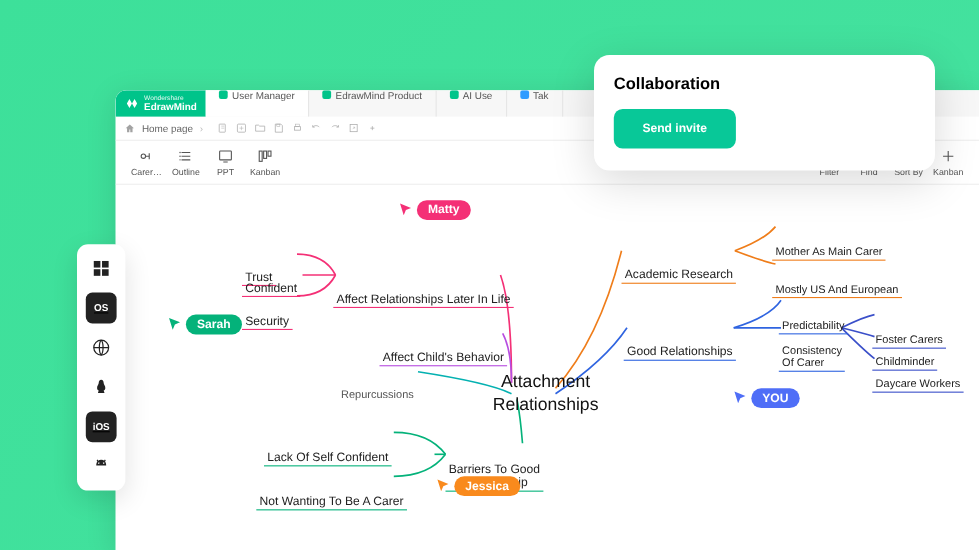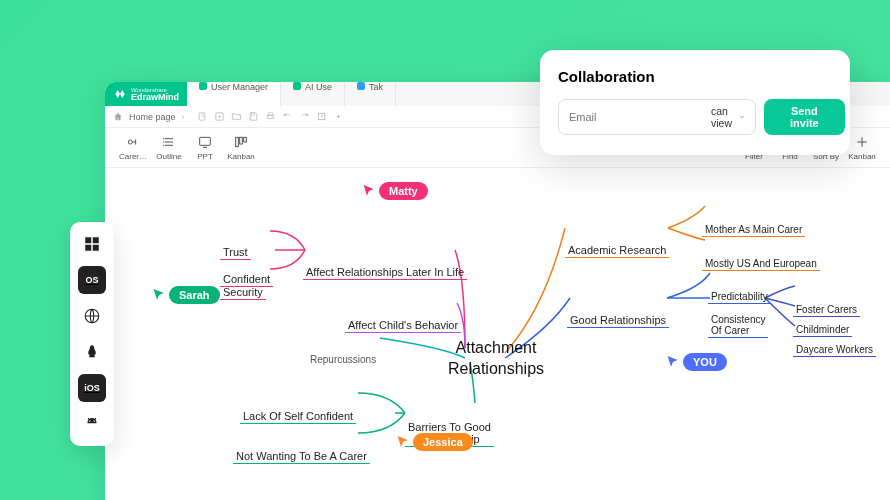--- a/index.html
+++ b/index.html
@@ -81,20 +81,24 @@
         <div style="font-size:6px;font-weight:400;opacity:.9">Wondershare</div>
         <div style="font-size:9px">EdrawMind</div>
       </div>
     </div>
     <div class="tab active">
         <span class="tab-dot"></span>
         <span>User Manager</span>
       </div>
     <div class="tab">
         <span class="tab-dot"></span>
+        <span>EdrawMind Product</span>
+      </div>
+    <div class="tab">
+        <span class="tab-dot"></span>
         <span>AI Use</span>
       </div>
     <div class="tab">
         <span class="tab-dot blue"></span>
         <span>Tak</span>
       </div>
   </div>
 
   <div class="breadcrumbs">
     <svg class="crumb-icon" viewBox="0 0 24 24">
@@ -243,21 +247,21 @@
 
       <path d="M660 130 Q680 120 690 118" stroke="#3a4fc9" stroke-width="1.5" fill="none"></path>
       <path d="M660 130 Q680 135 690 138" stroke="#3a4fc9" stroke-width="1.5" fill="none"></path>
       <path d="M660 130 Q680 150 690 158" stroke="#3a4fc9" stroke-width="1.5" fill="none"></path>
     </svg>
 
     <div class="center" style="left:316px;top:170px;width:150px">Attachment
 Relationships</div>
 
     <div class="node" style="left:115px;top:50px;border-color:#f43076">Trust</div>
-    <div class="node" style="left:115px;top:77px;border-color:#f43076">Confident</div>
+    <div class="node" style="left:115px;top:60px;border-color:#f43076">Confident</div>
     <div class="node" style="left:115px;top:90px;border-color:#f43076">Security</div>
     <div class="node" style="left:198px;top:70px;border-color:#f43076">Affect Relationships Later In Life</div>
     <div class="node" style="left:240px;top:123px;border-color:#b74de0">Affect Child's Behavior</div>
     <div class="node" style="left:202px;top:158px;border-color:#04b1b1;border-bottom:none;font-size:10px;color:#555">Repurcussions</div>
 
     <div class="node" style="left:135px;top:214px;border-color:#04b27a">Lack Of Self Confident</div>
     <div class="node" style="left:128px;top:254px;border-color:#04b27a">Not Wanting To Be A Carer</div>
     <div class="node" style="left:300px;top:225px;border-color:#04b27a;text-align:center;white-space:pre">Barriers To Good
 Relationship</div>
 
@@ -296,29 +300,20 @@
           <path d="M4 3l5 16 3-7 7-3z" fill="#4f6ef7"></path>
         </svg>
       <span class="tag" style="background:#4f6ef7">YOU</span>
     </div>
   </div>
 </div>
 
 <div class="collab">
   <h3>Collaboration</h3>
   <div class="collab-row">
-    <div class="email-wrap">
-      <input type="text" placeholder="Email" style="">
-      <span class="perm">
-        <span>can view</span>
-        <svg width="10" height="10" viewBox="0 0 24 24">
-            <path d="M6 9l6 6 6-6" fill="none" stroke="currentColor" stroke-width="2"></path>
-          </svg>
-      </span>
-    </div>
     <button class="send-btn">Send invite</button>
   </div>
 </div>
 
 <div class="rail">
   <div class="pi">
       <svg viewBox="0 0 24 24">
         <rect x="3" y="3" width="8" height="8" fill="#222"></rect>
         <rect x="13" y="3" width="8" height="8" fill="#222"></rect>
         <rect x="3" y="13" width="8" height="8" fill="#222"></rect>

